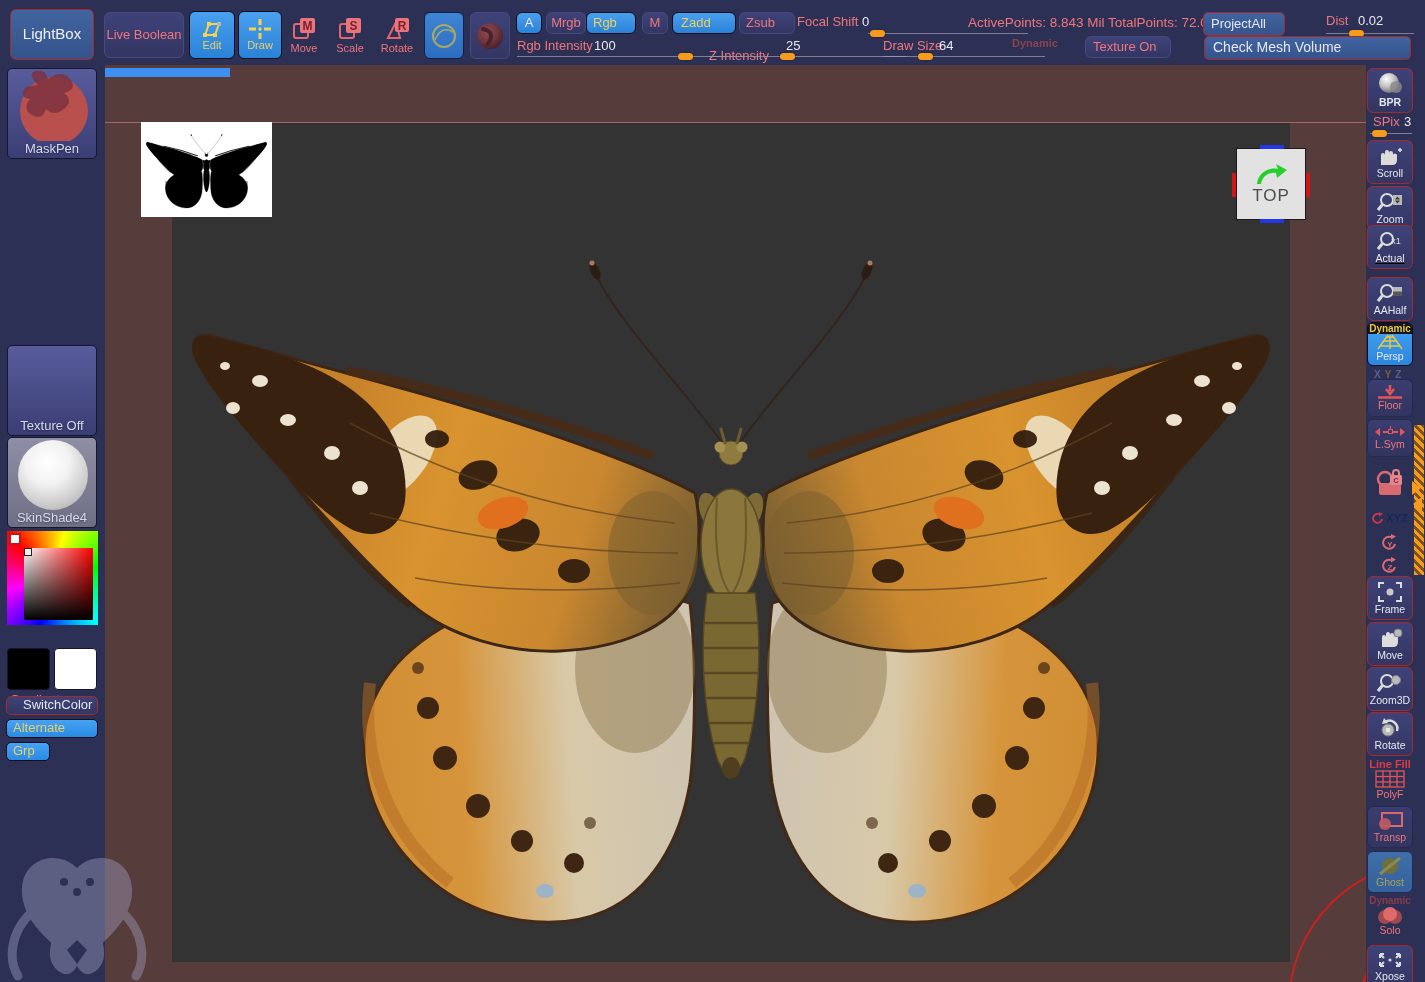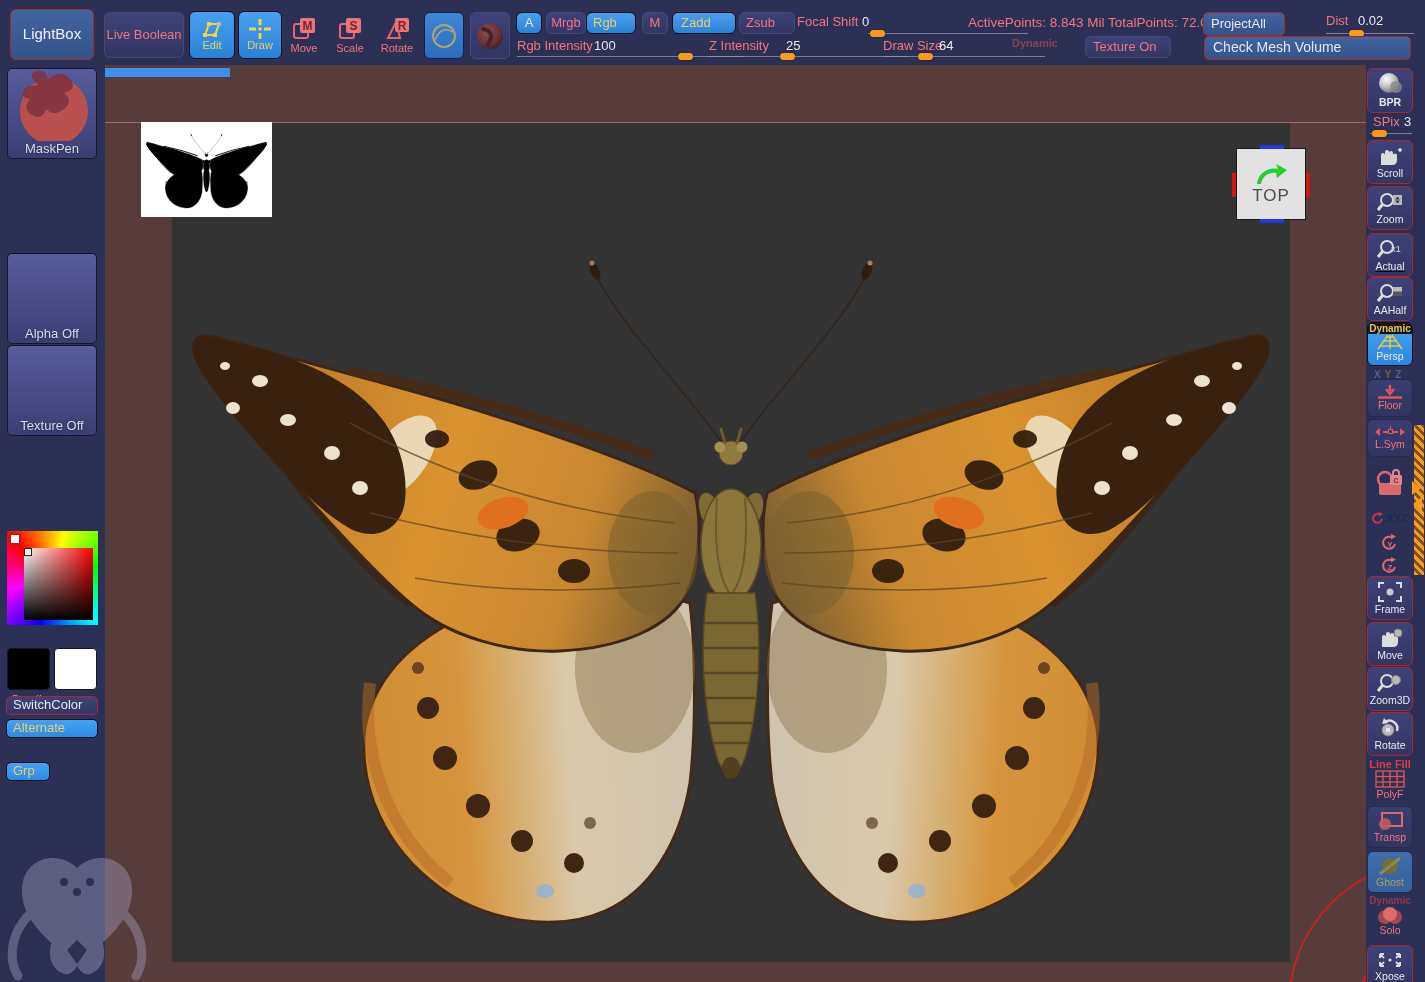--- a/index.html
+++ b/index.html
@@ -190,21 +190,21 @@
   <span class="slider-label" style="left:797px;top:14px;">Focal Shift</span>
   <span class="slider-value" style="left:862px;top:14px;">0</span>
   <div class="slider-track" style="left:868px;top:33px;width:160px;"></div>
   <div class="slider-handle" style="left:870px;top:30px;"></div>
 
   <span class="slider-label" style="left:517px;top:38px;">Rgb Intensity</span>
   <span class="slider-value" style="left:594px;top:38px;">100</span>
   <div class="slider-track" style="left:517px;top:56px;width:228px;"></div>
   <div class="slider-handle" style="left:678px;top:53px;"></div>
 
-  <span class="slider-label" style="left:709px;top:38px;">Z Intensity</span>
+  <span class="slider-label" style="left:709px;top:48px;">Z Intensity</span>
   <span class="slider-value" style="left:786px;top:38px;">25</span>
   <div class="slider-track" style="left:709px;top:56px;width:198px;"></div>
   <div class="slider-handle" style="left:780px;top:53px;"></div>
 
   <span class="slider-label" style="left:883px;top:38px;">Draw Size</span>
   <span class="slider-value" style="left:939px;top:38px;">64</span>
   <div class="slider-track" style="left:883px;top:56px;width:162px;"></div>
   <div class="slider-handle" style="left:918px;top:53px;"></div>
 
   <span class="slider-label" style="left:1012px;top:37px;font-size:11px;font-weight:bold;color:#8a4450;">Dynamic</span>
@@ -352,48 +352,50 @@
 
   <div class="tile" style="top:3px;">
     <svg width="88" height="72" viewBox="0 0 88 72">
       <circle cx="46" cy="42" r="34" fill="#b9504e"></circle>
       <path d="M30 16 q-12 -12 -2 -14 q10 -2 12 8 q14 -10 22 0 q8 10 -6 14 q10 8 0 16 q-10 8 -18 0 q-4 12 -14 6 q-10 -6 -2 -16 q-12 -2 -4 -12 Z" fill="#7c3340" opacity="0.85"></path>
     </svg>
     <div class="tlabel">MaskPen</div>
   </div>
 
 
-  <div class="tile" style="top:188px;">
-    <div class="tlabel">Alpha Off</div>
-  </div>
 
   <div class="tile" style="top:280px;">
     <div class="tlabel">Texture Off</div>
   </div>
 
+  <div class="tile" style="top:372px;background:linear-gradient(#8e8ea4,#6e6e85);">
+    <div style="position:absolute;left:10px;top:2px;width:70px;height:70px;border-radius:50%;
+         background:radial-gradient(circle at 42% 32%, #ffffff 0%, #f2f2f2 35%, #cfcfcf 65%, #9a9a9a 100%);"></div>
+    <div class="tlabel">SkinShade4</div>
+  </div>
 
   <div id="picker">
     <div id="satval">
       <div class="sel-inner"></div>
     </div>
     <div class="sel-outer"></div>
   </div>
 
   <div class="slider-label" style="left:10px;top:627px;font-size:13px;">Gradient</div>
 
   <div class="swatch" style="left:7px;top:583px;background:#000000;"></div>
   <div class="swatch" style="left:54px;top:583px;background:#ffffff;"></div>
 
-  <div class="btn redline white" style="left:6px;top:631px;width:92px;height:19px;align-items:flex-start;padding-left:6px;border-radius:5px;">
+  <div class="btn redline white" style="left:6px;top:631px;width:92px;height:19px;align-items:flex-start;padding-left:16px;border-radius:5px;">
     <span class="lbl" style="font-size:13px;">SwitchColor</span>
   </div>
   <div class="btn brightblue gold" style="left:6px;top:654px;width:92px;height:19px;align-items:flex-start;padding-left:6px;border-radius:5px;">
     <span class="lbl" style="font-size:13px;">Alternate</span>
   </div>
-  <div class="btn brightblue gold" style="left:6px;top:677px;width:44px;height:19px;align-items:flex-start;padding-left:6px;border-radius:5px;margin-top:20px;">
+  <div class="btn brightblue gold" style="left:6px;top:677px;width:44px;height:19px;align-items:flex-start;padding-left:6px;border-radius:5px;">
     <span class="lbl" style="font-size:13px;">Grp</span>
   </div>
 </div>
 
 <svg id="watermark" width="150" height="134" viewBox="0 0 150 134">
   <g fill="#a8accd">
     <path d="M75 20 C58 2 22 8 20 40 C18 70 46 95 75 114 C104 95 132 70 130 40 C128 8 92 2 75 20 Z"></path>
     <path d="M50 92 q-6 20 5 30 q12 10 20 -4 q8 14 20 4 q11 -10 5 -30 Z"></path>
   </g>
   <g fill="#2d3055">
@@ -444,21 +446,21 @@
   <div class="rbtn navy white" style="top:121px;height:44px;">
     <svg width="26" height="22" viewBox="0 0 26 22">
       <circle cx="10" cy="9" r="6" fill="none" stroke="#dcdcdc" stroke-width="2"></circle>
       <line x1="5.5" y1="13.5" x2="1" y2="19" stroke="#dcdcdc" stroke-width="3"></line>
       <rect x="16" y="4" width="9" height="10" fill="#b9b9b9"></rect>
       <path d="M20.5 5.5 l2.5 3 h-5 z M20.5 12.5 l2.5 -3 h-5 z" fill="#3a3a3a"></path>
     </svg>
     <span class="lbl">Zoom</span>
   </div>
 
-  <div class="rbtn navy white" style="top:168px;height:44px;text-decoration:underline;">
+  <div class="rbtn navy white" style="top:160px;height:44px;text-decoration:underline;">
     <svg width="26" height="22" viewBox="0 0 26 22">
       <circle cx="10" cy="9" r="6" fill="none" stroke="#dcdcdc" stroke-width="2"></circle>
       <line x1="5.5" y1="13.5" x2="1" y2="19" stroke="#dcdcdc" stroke-width="3"></line>
       <text x="19" y="14" font-size="9" fill="#dcdcdc" text-anchor="middle">x1</text>
     </svg>
     <span class="lbl">Actual</span>
   </div>
 
   <div class="rbtn navy white" style="top:212px;height:44px;">
     <svg width="26" height="22" viewBox="0 0 26 22">

